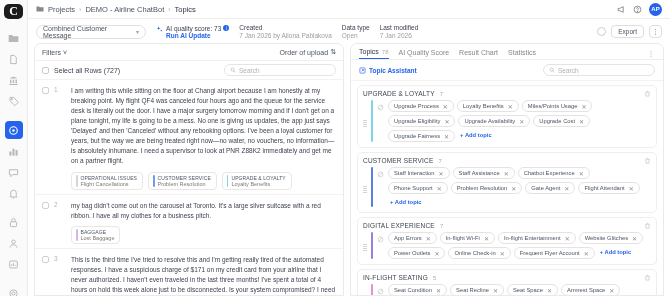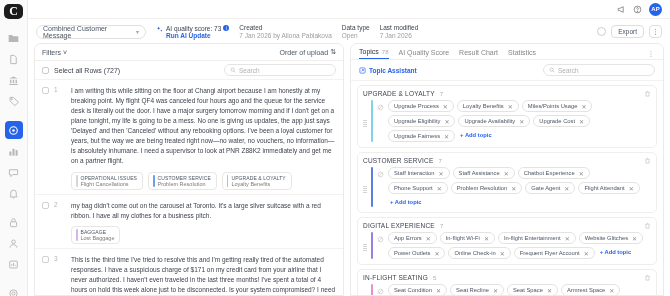--- a/index.html
+++ b/index.html
@@ -263,20 +263,32 @@
             <circle cx="8" cy="8" r="2.3"></circle>
             <circle cx="8" cy="8" r="5.3"></circle>
           </svg>
         </div>
       </div>
   </div>
 
   <div class="main">
 
     <div class="topbar">
+      <div class="crumb">
+        <span class="folder">
+          <svg viewBox="0 0 16 16" fill="currentColor">
+              <path d="M1 3h5l1.4 1.6H15V13H1z"></path>
+            </svg>
+        </span>
+        <span class="crumb-item">Projects</span>
+        <span class="sep">›</span>
+        <span class="crumb-item">DEMO - Airline ChatBot</span>
+        <span class="sep">›</span>
+        <span class="crumb-item last">Topics</span>
+      </div>
       <div class="topbar-right">
         <span class="tb-icon">
           <svg viewBox="0 0 16 16" fill="none" stroke="currentColor" stroke-width="1.4">
               <path d="M2 6h3l6-3v10l-6-3H2z"></path>
             </svg>
         </span>
         <span class="tb-icon">
           <svg viewBox="0 0 16 16" fill="none" stroke="currentColor" stroke-width="1.4">
               <circle cx="8" cy="8" r="6"></circle>
               <path d="M6.5 6.3a1.6 1.6 0 112.6 1.3c-.6.4-1.1.8-1.1 1.5"></path>

